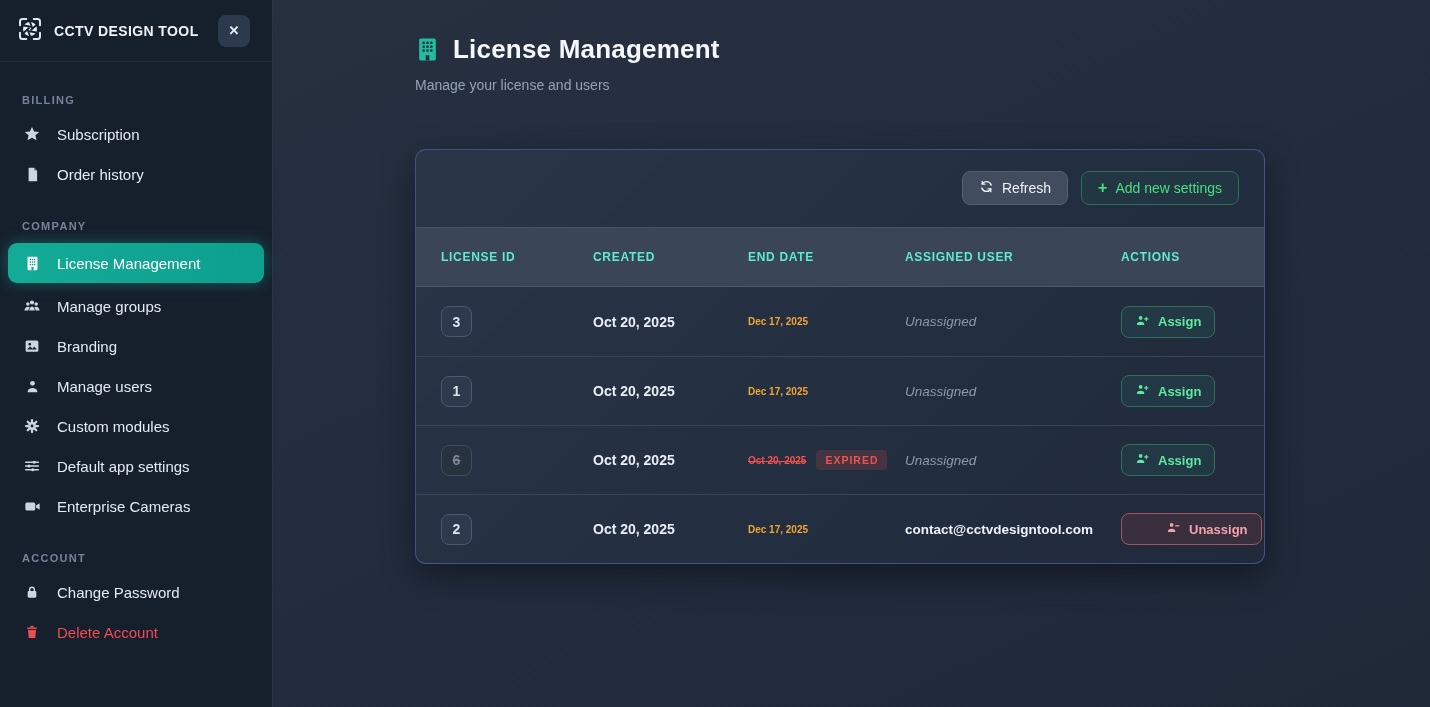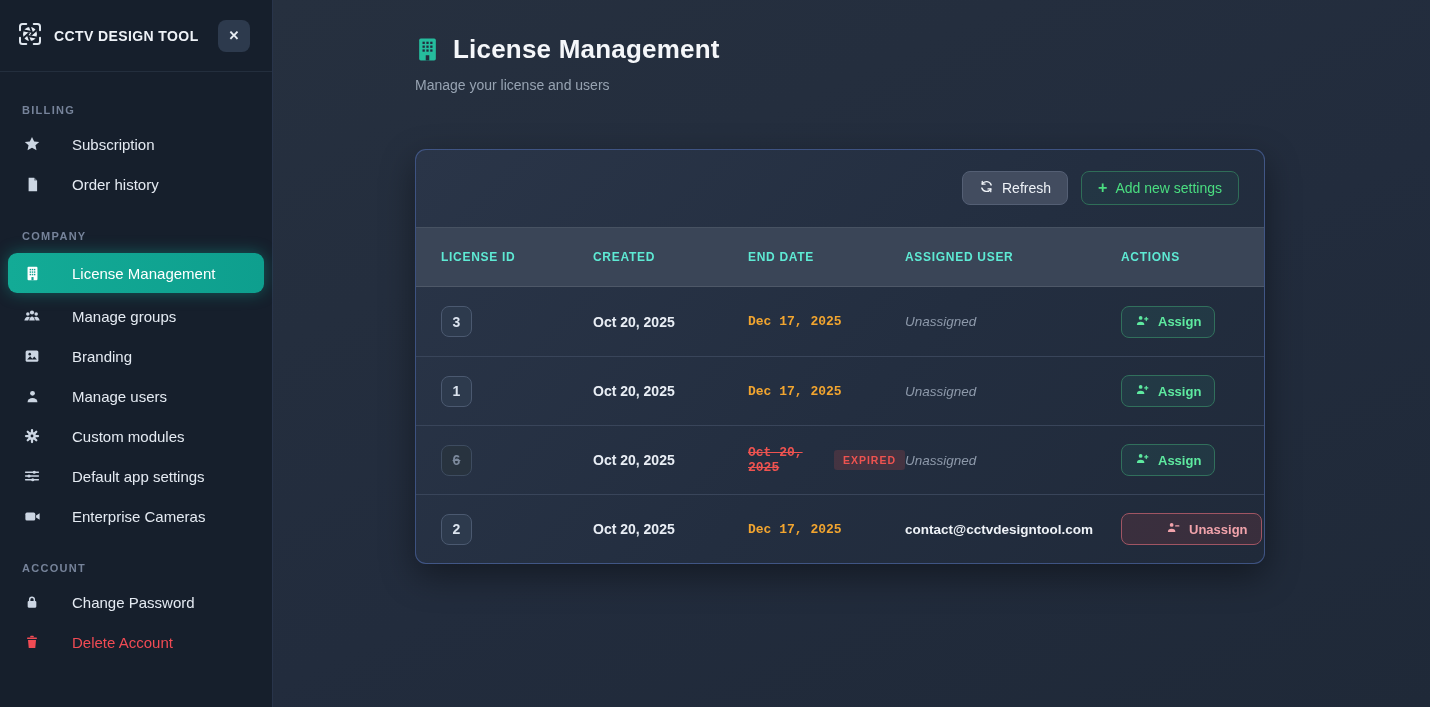--- a/index.html
+++ b/index.html
@@ -13,38 +13,38 @@
   .app { display:flex; width:100%; height:100%; }
 
   
   .sidebar {
     width:273px; min-width:273px; height:100%;
     background:#161f2c;
     border-right:1px solid #28344a;
     display:flex; flex-direction:column;
   }
   .sidebar-header {
-    height:72px; display:flex; align-items:center; justify-content:space-between;
+    height:62px; display:flex; align-items:center; justify-content:space-between;
     padding:0 22px 0 14px; border-bottom:1px solid #232e3d;
   }
   .logo { display:flex; align-items:center; gap:8px; }
   .logo-text { font-size:14px; font-weight:700; letter-spacing:.4px; color:#eef2f7; white-space:nowrap; }
   .close-btn {
     width:32px; height:32px; border:none; border-radius:8px;
     background:#2d3a4d; color:#e8edf3; font-size:13px; font-weight:700;
     display:flex; align-items:center; justify-content:center; cursor:pointer;
   }
   .nav { padding-top:6px; }
   .section-label {
     margin-top:18px; padding:8px 22px;
     font-size:11px; font-weight:700; letter-spacing:1.3px;
     color:#76839a; text-transform:uppercase;
   }
   .nav-item {
-    display:flex; align-items:center; gap:30px;
+    display:flex; align-items:center; gap:15px;
     padding:10px 22px; font-size:15px; color:#e4eaf2; cursor:pointer;
   }
   .nav-item .nicon { width:20px; height:20px; display:flex; align-items:center; justify-content:center; color:#ccd6e3; flex:none; }
   .nav-item.active {
     margin:3px 8px; padding:10px 14px;
     background:linear-gradient(90deg,#13ab96,#0e9f8e);
     border-radius:9px; color:#ffffff;
     box-shadow:0 0 16px rgba(18,170,150,.45);
   }
   .nav-item.active .nicon { color:#ffffff; }
@@ -87,21 +87,21 @@
   .trow + .trow { border-top:1px solid #39455a; }
 
   .id-badge {
     width:31px; height:31px; display:flex; align-items:center; justify-content:center;
     background:#2d3a4d; border:1px solid #4b5970; border-radius:8px;
     color:#dbe3ee; font-weight:700; font-size:14px;
   }
   .trow.expired .id-badge { color:#7c899c; text-decoration:line-through; background:#28333f; border-color:#3e4c60; }
   .created { color:#e9eef5; font-weight:700; font-size:14px; }
   .endcell { display:flex; align-items:center; }
-  .end-date { color:#f2a52f; font-weight:700; font-size:13px;font-family:Liberation Mono, monospace; }
+  .end-date { color:#f2a52f; font-weight:700; font-size:10px; }
   .end-date.expired { color:#ef5350; text-decoration:line-through; }
   .expired-badge {
     margin-left:10px; background:rgba(239,83,80,.17); color:#ef5350;
     font-size:10.5px; font-weight:700; letter-spacing:1px;
     padding:4px 9px; border-radius:3px;
   }
   .user { font-size:13.5px; }
   .user.unassigned { color:#8d99aa; font-style:italic; }
   .user.email { color:#eef2f7; font-weight:700; }
   .action-btn { padding:6px 13px; font-size:13px; font-weight:700; border-radius:8px; }

